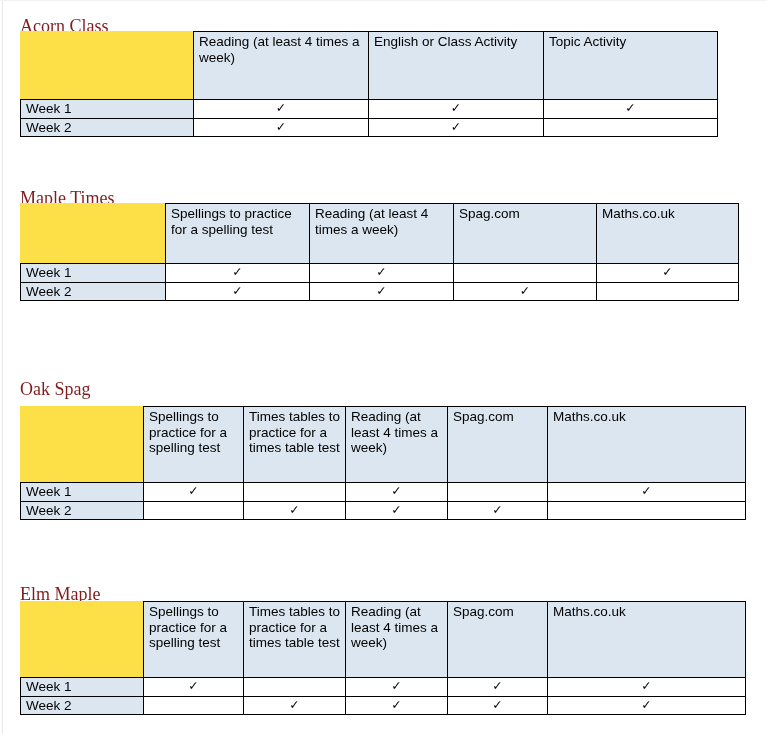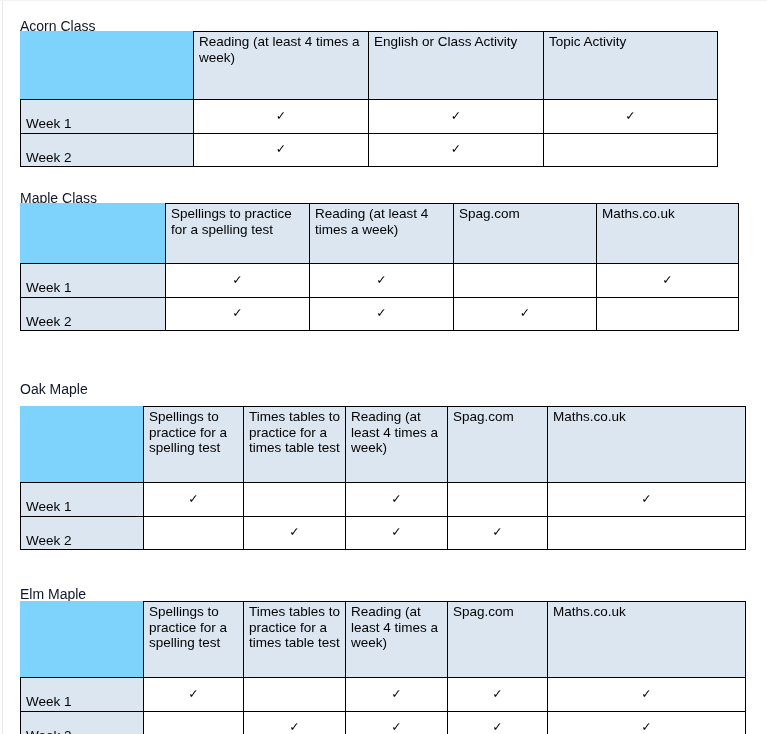--- a/index.html
+++ b/index.html
@@ -29,31 +29,31 @@
   .doc {
     position: relative;
     padding: 0;
   }
   .section {
     position: absolute;
     left: 0;
     width: 767px;
   }
   .class-title {
-    color: #0f172a;
-    font-size: 14px;
+    color: #7f1d1d;
+    font-size: 18px;
     line-height: 18px;
-    font-family: Liberation Sans, sans-serif;
+    font-family: Liberation Serif, serif;
     white-space: nowrap;
   }
   table.hw {
     border-collapse: collapse;
     table-layout: fixed;
     font-size: 13.5px;
-    background: #7dd3fc;
+    background: #fde047;
   }
   table.hw td {
     border: 1px solid #000000;
     vertical-align: top;
     padding: 2px 4px 2px 5px;
     line-height: 15.5px;
     background: #ffffff;
     box-sizing: border-box;
   }
   table.hw td.spacer {
@@ -61,21 +61,21 @@
     background: transparent;
     padding: 0;
   }
   table.hw td.hdr {
     background: #dce6f1;
     font-size: 13.5px;
   }
   table.hw td.wk {
     background: #dce6f1;
     vertical-align: middle;
-    padding-top: 16px;
+    padding-top: 1px;
     padding-bottom: 1px;
     white-space: nowrap;
   }
   table.hw td.mark {
     text-align: center;
     vertical-align: middle;
     font-size: 12px;
     padding: 1px 0;
   }
   .tick {
@@ -117,21 +117,21 @@
           <td class="wk">Week 2</td>
           <td class="mark"><span class="tick">✓</span></td>
           <td class="mark"><span class="tick">✓</span></td>
           <td class="mark"></td>
         </tr>
       </tbody>
     </table>
   </div>
 
   <div class="section" style="top:188px;">
-    <div class="class-title" style="margin-left:20px;">Maple Class</div>
+    <div class="class-title" style="margin-left:20px;">Maple Times</div>
     <table class="hw" style="position:absolute; left:20px; top:14px; width:718px;">
       <colgroup>
         <col style="width:145px">
           <col style="width:144px">
           <col style="width:144px">
           <col style="width:143px">
           <col style="width:142px">
       </colgroup>
       <tbody>
         <tr>
@@ -153,21 +153,21 @@
           <td class="mark"><span class="tick">✓</span></td>
           <td class="mark"><span class="tick">✓</span></td>
           <td class="mark"><span class="tick">✓</span></td>
           <td class="mark"></td>
         </tr>
       </tbody>
     </table>
   </div>
 
   <div class="section" style="top:379px;">
-    <div class="class-title" style="margin-left:20px;">Oak Maple</div>
+    <div class="class-title" style="margin-left:20px;">Oak Spag</div>
     <table class="hw" style="position:absolute; left:20px; top:26px; width:725px;">
       <colgroup>
         <col style="width:123px">
           <col style="width:100px">
           <col style="width:102px">
           <col style="width:102px">
           <col style="width:100px">
           <col style="width:198px">
       </colgroup>
       <tbody>

